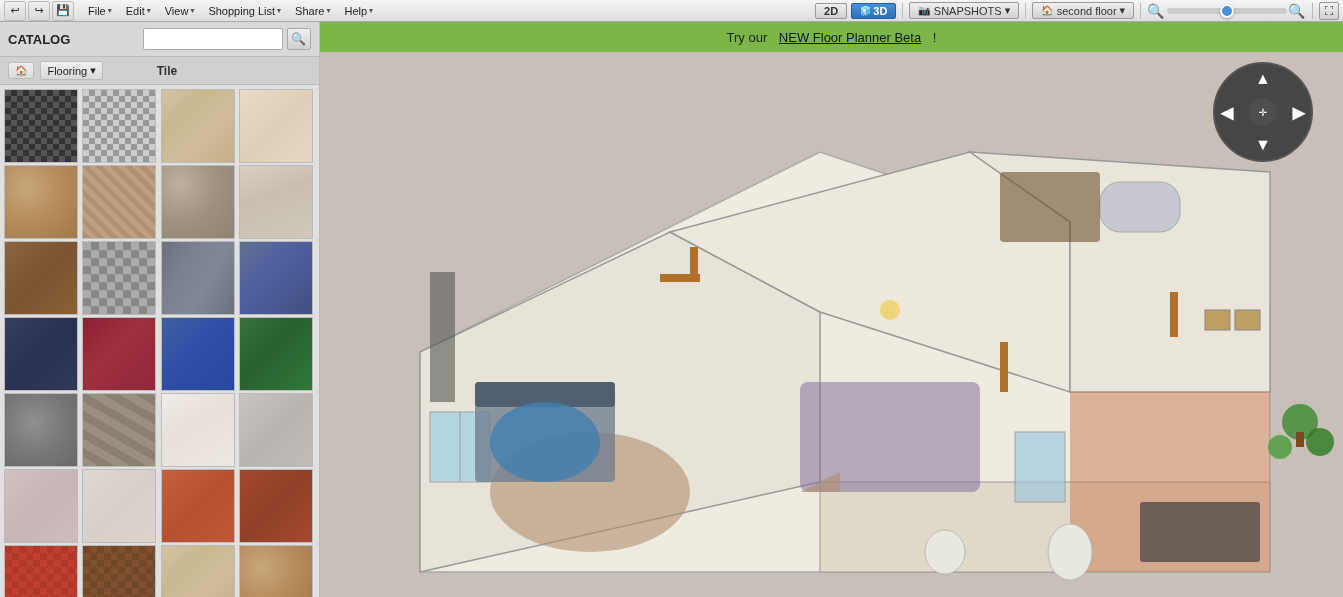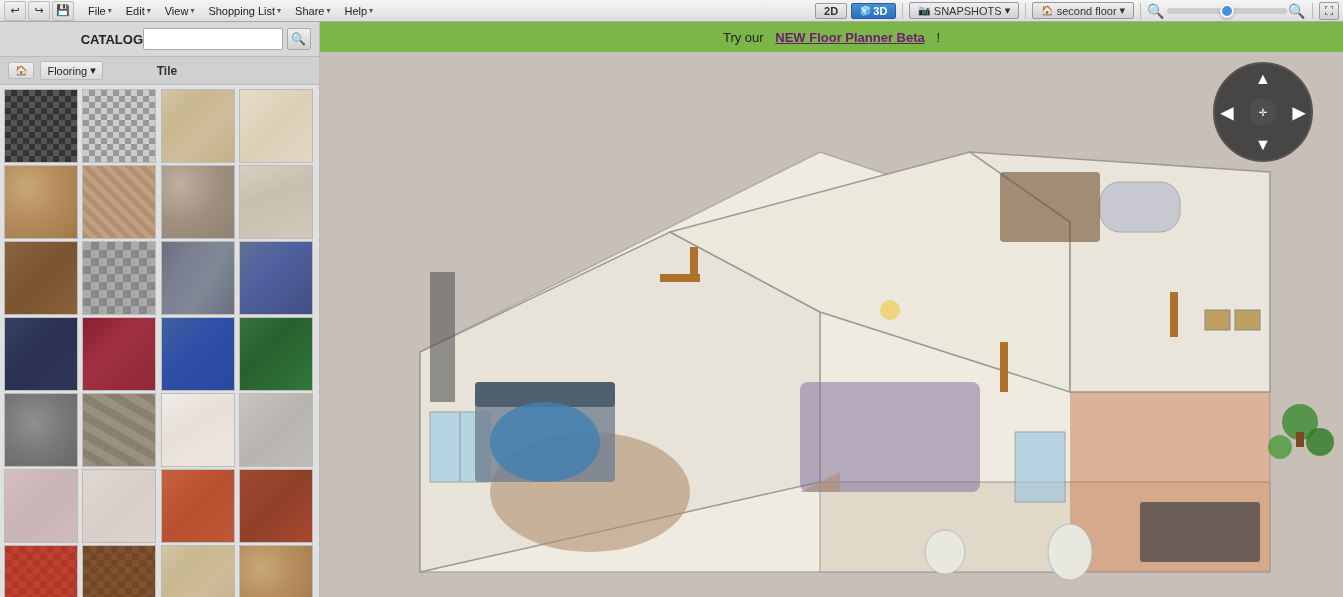--- a/index.html
+++ b/index.html
@@ -74,21 +74,21 @@
 
     
     #sidebar {
       width: 320px; min-width: 320px; background: #e0e0e0;
       border-right: 1px solid #bbb; display: flex; flex-direction: column;
       overflow: hidden;
     }
     #catalog-header {
       padding: 6px 8px; background: #d8d8d8;
       border-bottom: 1px solid #bbb; display: flex; align-items: center;
-      justify-content: flex-end;
+      justify-content: space-between;
     }
     #catalog-title { font-size: 13px; font-weight: bold; color: #222; }
     #search-area { display: flex; gap: 4px; align-items: center; }
     #search-input {
       width: 140px; height: 22px; border: 1px solid #aaa; border-radius: 2px;
       padding: 0 4px; font-size: 11px; background: white;
     }
     #search-btn {
       width: 24px; height: 22px; background: linear-gradient(to bottom, #f0f0f0, #d0d0d0);
       border: 1px solid #aaa; border-radius: 2px; cursor: pointer;
@@ -118,21 +118,21 @@
     }
 
     
     #canvas-area {
       flex: 1; position: relative; background: #c8c8c8; overflow: hidden;
     }
     #promo-bar {
       background: #7ab648; height: 30px; display: flex; align-items: center;
       justify-content: center; font-size: 13px; color: #222; gap: 4px;
     }
-    #promo-bar a { color: #701a75; text-decoration: underline; font-weight: bold; }
+    #promo-bar a { color: #0f172a; text-decoration: underline; font-weight: normal; }
     #floor-view {
       position: relative; width: 100%; height: calc(100% - 30px);
       background: linear-gradient(135deg, #d8d0c8 0%, #c8bfb0 100%);
       overflow: hidden;
     }
 
     
     #nav-control {
       position: absolute; top: 10px; right: 30px; width: 100px; height: 100px;
       z-index: 10;

